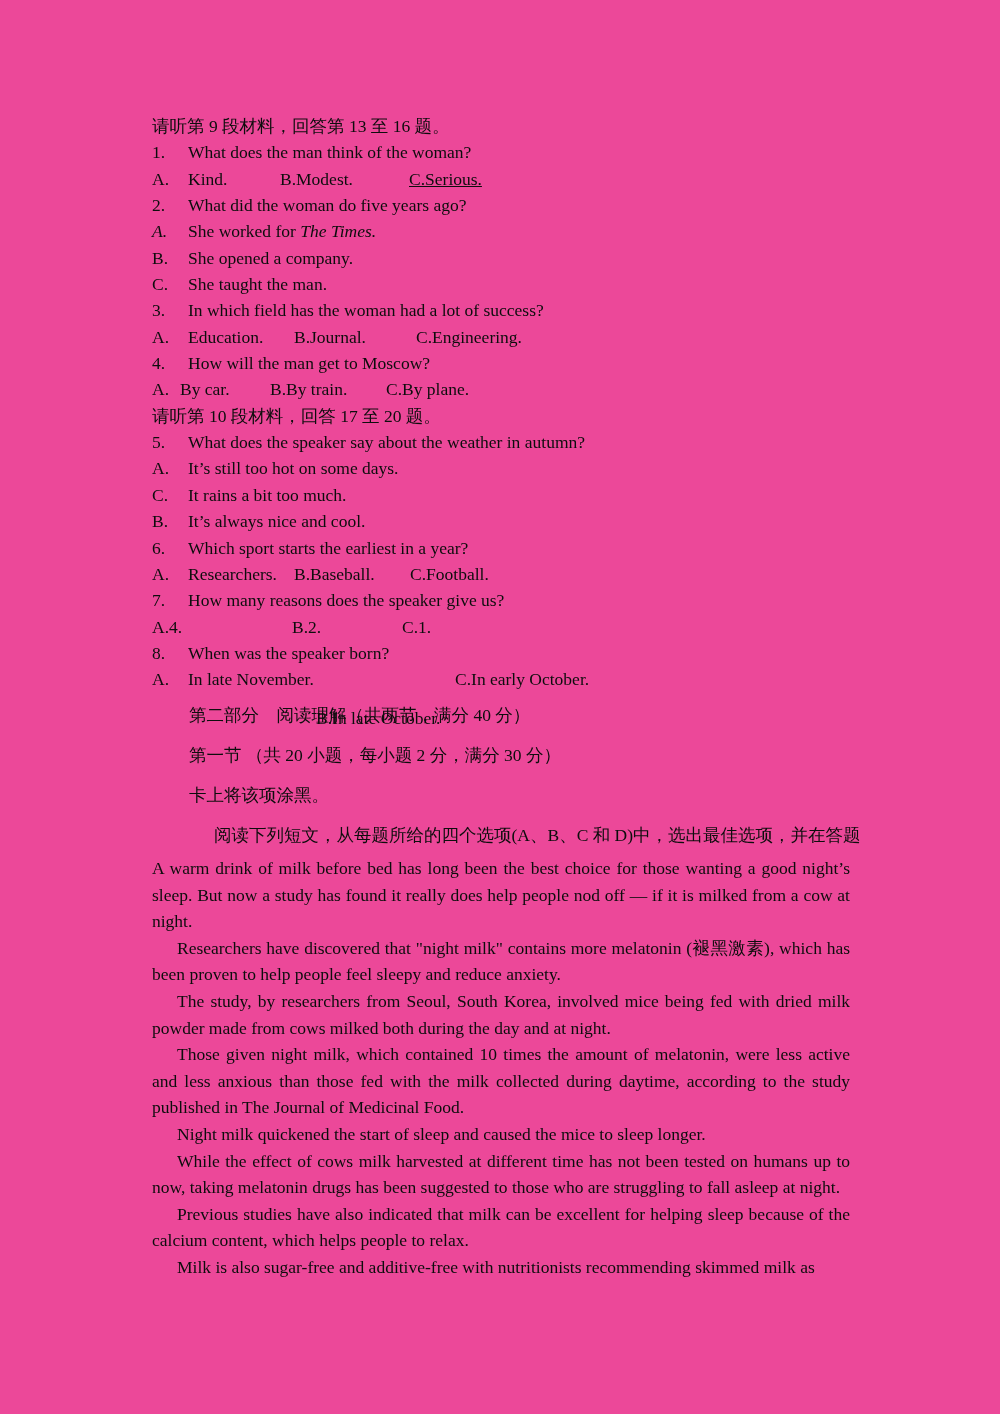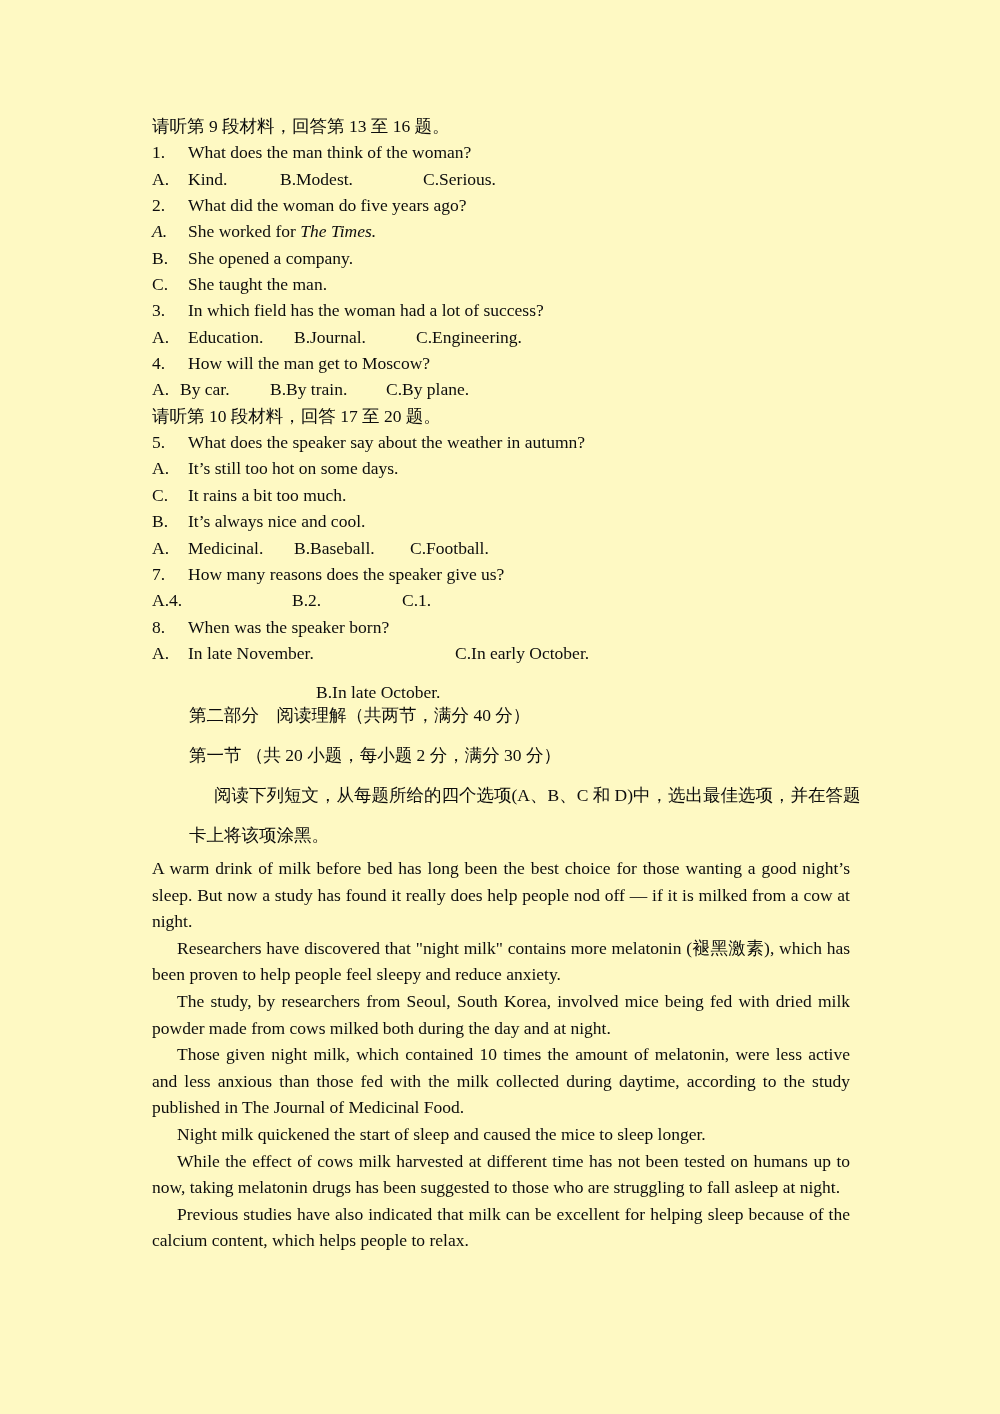--- a/index.html
+++ b/index.html
@@ -1,18 +1,18 @@
 <!DOCTYPE html>
 <html><head>
 <meta charset="utf-8">
 <style>
   html,body{margin:0;padding:0;background:#ffffff;}
   body{width:1000px;height:1414px;overflow:hidden;}
   .page{
-    position:relative;width:1000px;height:1414px;background:#fef9c3;
+    position:relative;width:1000px;height:1414px;background:#ec4899;
     color:#0d0d0d;font-family:"Liberation Serif",serif;font-size:17.5px;
   }
   
   .listening{position:absolute;left:152px;top:113px;width:700px;}
   .line{position:relative;height:26.35px;line-height:26.35px;white-space:nowrap;}
   .line .num{display:inline-block;width:36px;}
   .line .optlabel{display:inline-block;width:36px;}
   .line.tabs span{position:absolute;top:0;}
   .it{font-style:italic;}
   
@@ -28,21 +28,21 @@
 <body>
 
 <div class="page">
   <div class="listening" id="listening">
       <div class="line cn">请听第 9 段材料，回答第 13 至 16 题。</div>
       <div class="line q"><span class="num">1.</span><span>What does the man think of the woman?</span></div>
       <div class="line tabs">
         <span style="left: 0px;">A.</span>
         <span style="left: 36px;">Kind.</span>
         <span style="left: 128px;">B.Modest.</span>
-        <span style="left: 271px;">C.Serious.</span>
+        <span style="left: 257px; text-decoration: underline;">C.Serious.</span>
       </div>
       <div class="line q"><span class="num">2.</span><span>What did the woman do five years ago?</span></div>
       <div class="line opt"><span class="optlabel it">A.</span><span>She worked for </span><span class="it">The Times.</span></div>
       <div class="line opt"><span class="optlabel">B.</span><span>She opened a company.</span></div>
       <div class="line opt"><span class="optlabel">C.</span><span>She taught the man.</span></div>
       <div class="line q"><span class="num">3.</span><span>In which field has the woman had a lot of success?</span></div>
       <div class="line tabs">
         <span style="left: 0px;">A.</span>
         <span style="left: 36px;">Education.</span>
         <span style="left: 142px;">B.Journal.</span>
@@ -53,23 +53,24 @@
         <span style="left: 0px;">A.</span>
         <span style="left: 28px;">By car.</span>
         <span style="left: 118px;">B.By train.</span>
         <span style="left: 234px;">C.By plane.</span>
       </div>
       <div class="line cn">请听第 10 段材料，回答 17 至 20 题。</div>
       <div class="line q"><span class="num">5.</span><span>What does the speaker say about the weather in autumn?</span></div>
       <div class="line opt"><span class="optlabel">A.</span><span>It’s still too hot on some days.</span></div>
       <div class="line opt"><span class="optlabel">C.</span><span>It rains a bit too much.</span></div>
       <div class="line opt"><span class="optlabel">B.</span><span>It’s always nice and cool.</span></div>
+      <div class="line q"><span class="num">6.</span><span>Which sport starts the earliest in a year?</span></div>
       <div class="line tabs">
         <span style="left: 0px;">A.</span>
-        <span style="left: 36px;">Medicinal.</span>
+        <span style="left: 36px;">Researchers.</span>
         <span style="left: 142px;">B.Baseball.</span>
         <span style="left: 258px;">C.Football.</span>
       </div>
       <div class="line q"><span class="num">7.</span><span>How many reasons does the speaker give us?</span></div>
       <div class="line tabs">
         <span style="left: 0px;">A.4.</span>
         <span style="left: 140px;">B.2.</span>
         <span style="left: 250px;">C.1.</span>
       </div>
       <div class="line q"><span class="num">8.</span><span>When was the speaker born?</span></div>
@@ -77,26 +78,27 @@
         <span style="left: 0px;">A.</span>
         <span style="left: 36px;">In late November.</span>
         <span style="left: 164px; margin-top: 39px;">B.In late October.</span>
         <span style="left: 303px;">C.In early October.</span>
       </div>
     </div>
 
   <div class="section2">
     <div class="cnline">第二部分　阅读理解（共两节，满分 40 分）</div>
     <div class="cnline">第一节 （共 20 小题，每小题 2 分，满分 30 分）</div>
+    <div class="cnline">卡上将该项涂黑。</div>
     <div class="cnline ind">阅读下列短文，从每题所给的四个选项(A、B、C 和 D)中，选出最佳选项，并在答题</div>
-    <div class="cnline">卡上将该项涂黑。</div>
   </div>
 
   <div class="passage" id="passage">
       <div class="para">A warm drink of milk before bed has long been the best choice for those wanting a good night’s sleep. But now a study has found it really does help people nod off — if it is milked from a cow at night.</div>
       <div class="para ind">Researchers have discovered that "night milk" contains more melatonin (褪黑激素), which has been proven to help people feel sleepy and reduce anxiety.</div>
       <div class="para ind">The study, by researchers from Seoul, South Korea, involved mice being fed with dried milk powder made from cows milked both during the day and at night.</div>
       <div class="para ind">Those given night milk, which contained 10 times the amount of melatonin, were less active and less anxious than those fed with the milk collected during daytime, according to the study published in The Journal of Medicinal Food.</div>
       <div class="para ind">Night milk quickened the start of sleep and caused the mice to sleep longer.</div>
       <div class="para ind">While the effect of cows milk harvested at different time has not been tested on humans up to now, taking melatonin drugs has been suggested to those who are struggling to fall asleep at night.</div>
       <div class="para ind">Previous studies have also indicated that milk can be excellent for helping sleep because of the calcium content, which helps people to relax.</div>
+      <div class="para ind">Milk is also sugar-free and additive-free with nutritionists recommending skimmed milk as</div>
     </div>
 </div>
 
 </body></html>

